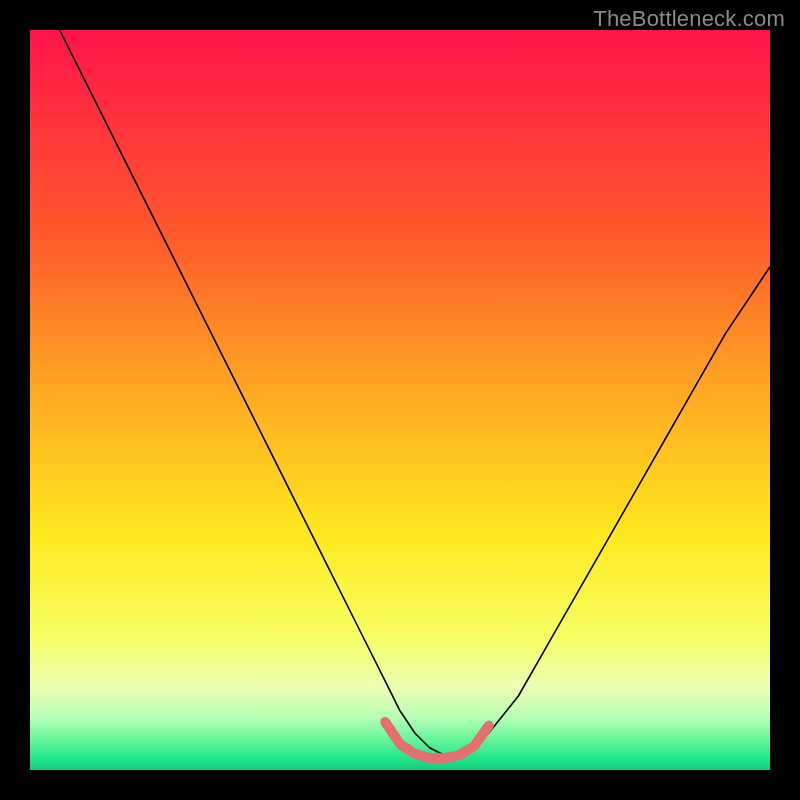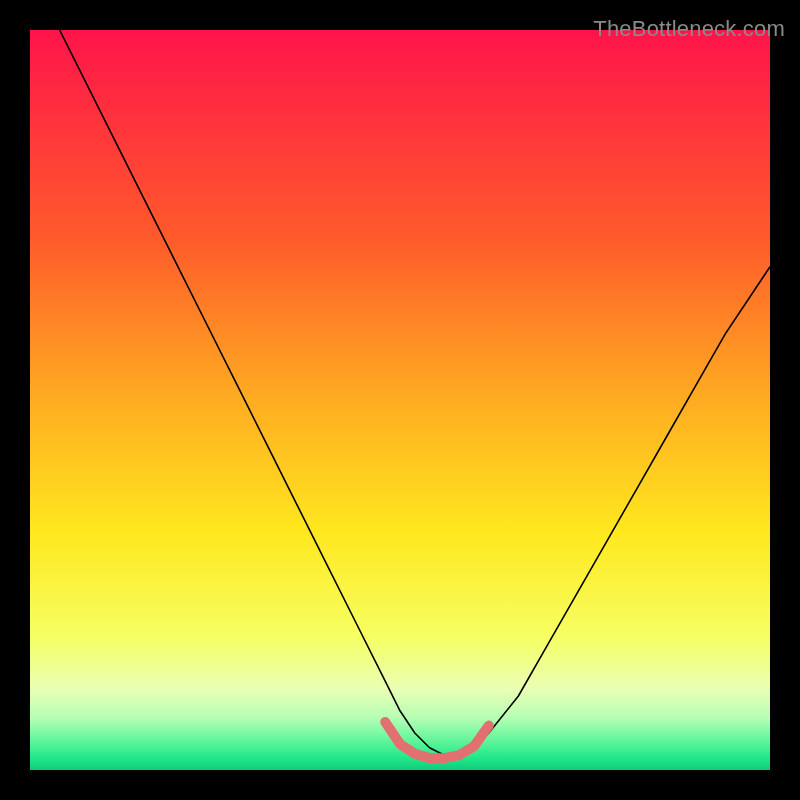--- a/index.html
+++ b/index.html
@@ -19,21 +19,21 @@
   .plot-area {
     position: absolute;
     left: 30px;
     top: 30px;
     width: 740px;
     height: 740px;
     overflow: hidden;
   }
   .watermark {
     position: absolute;
-    top: 16px;
+    top: 6px;
     right: 15px;
     font-family: Arial, Helvetica, sans-serif;
     font-size: 22px;
     font-weight: 400;
     color: #8a8a8a;
     letter-spacing: 0.2px;
     z-index: 10;
   }
   svg {
     display: block;

